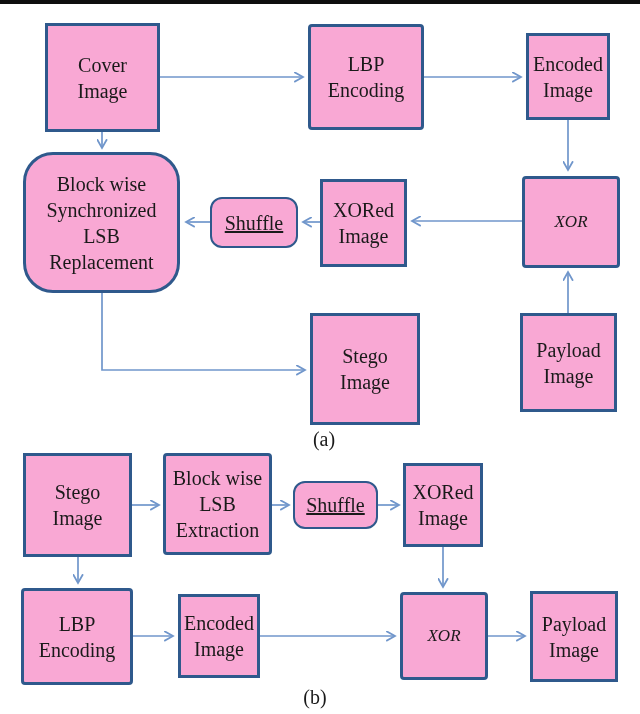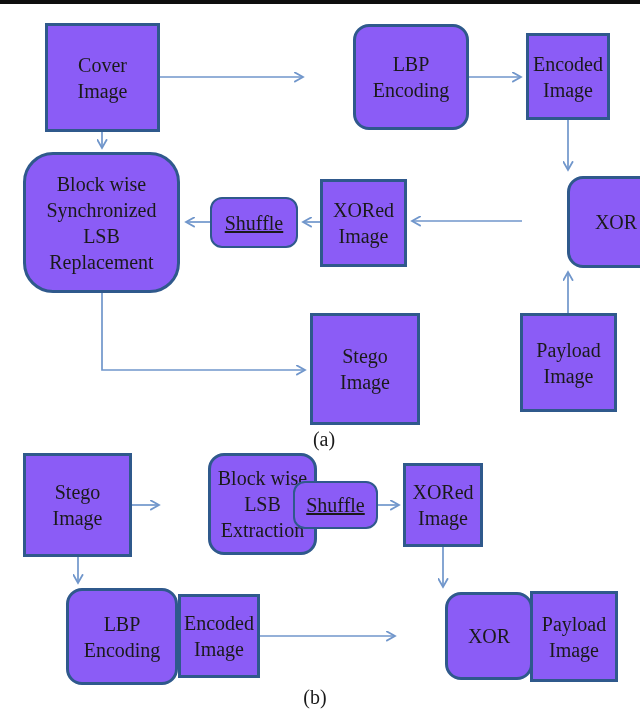--- a/index.html
+++ b/index.html
@@ -12,32 +12,32 @@
   }
   .topbar{
     position:absolute;left:0;top:0;width:640px;height:4px;
     background:var(--top-bar,#0e0e0e);
   }
   .edges{position:absolute;left:0;top:0;}
   .node{
     position:absolute;
     box-sizing:border-box;
     border:3px solid var(--box-border,#2f598c);
-    background:#8b5cf6;
+    background:#f9a8d4;
     display:flex;align-items:center;justify-content:center;
     text-align:center;
     color:var(--text,#1a1a1a);
     font-size:20px;line-height:1.3;
     white-space:pre-line;
   }
   .sq{border-radius:0;}
-  .rd{border-radius:16px;margin-left:45px;}
+  .rd{border-radius:4px;}
   .rd-lg{border-radius:30px;}
   .rd-sm{border-radius:12px;text-decoration:underline;}
-  .xor-font{font-size:20px;}
+  .xor-font{font-size:17px;font-style:italic;}
   .panel-label{
     position:absolute;
     text-align:center;
     color:var(--text,#1a1a1a);
     font-size:20px;
   }
 </style>
 </head>
 <body>
 

